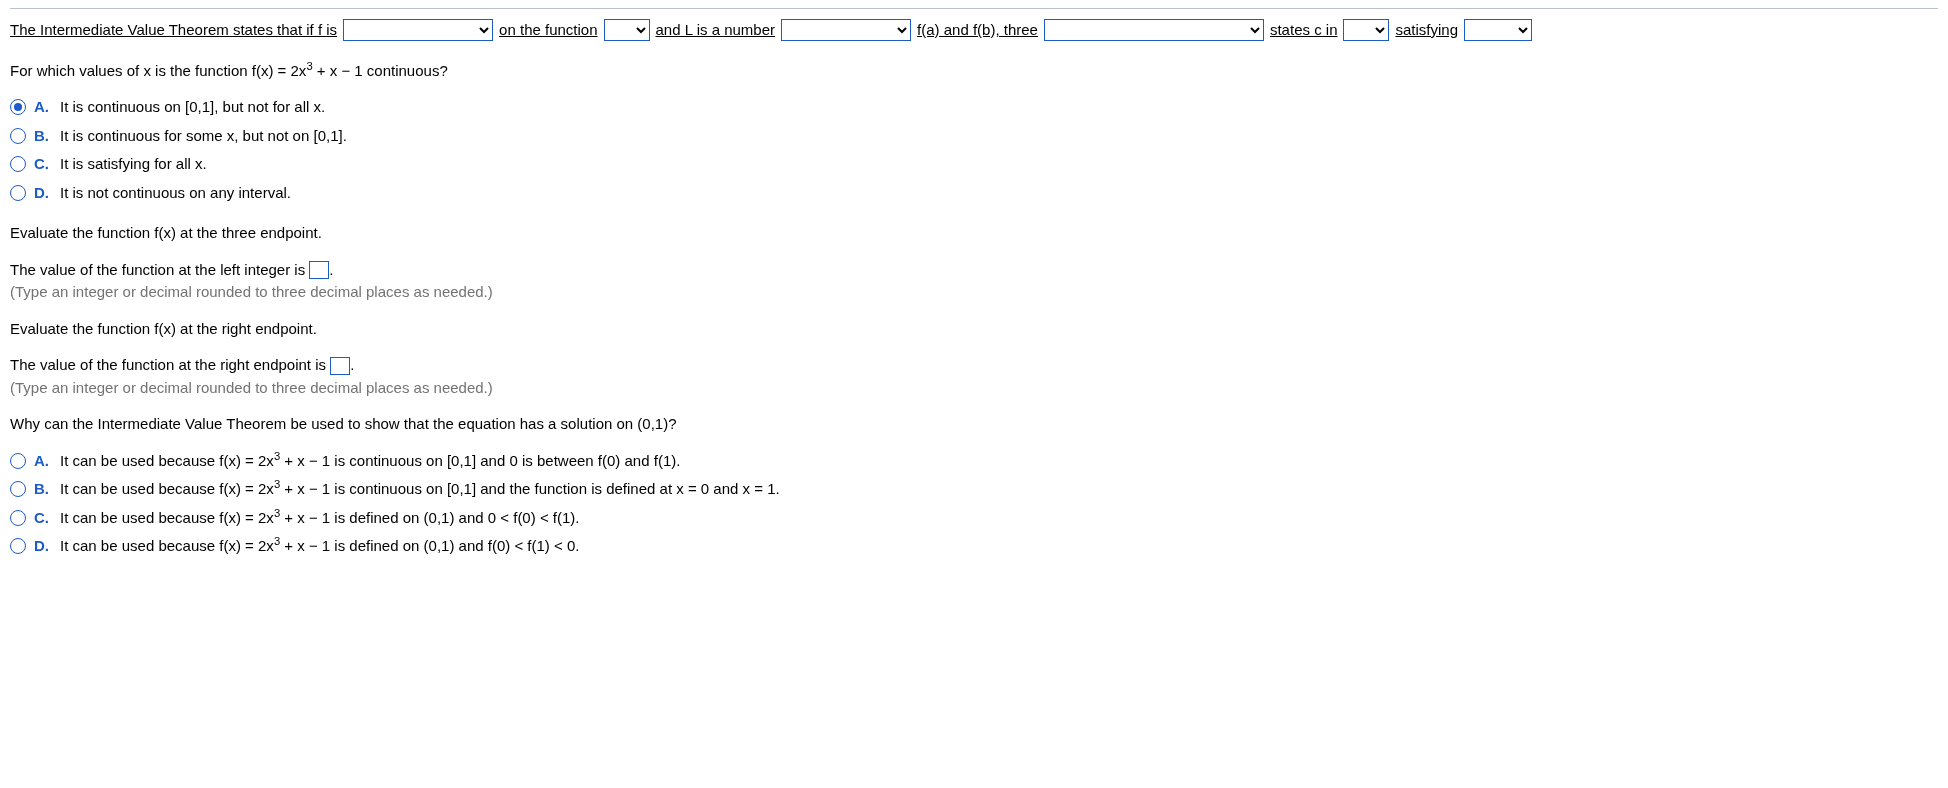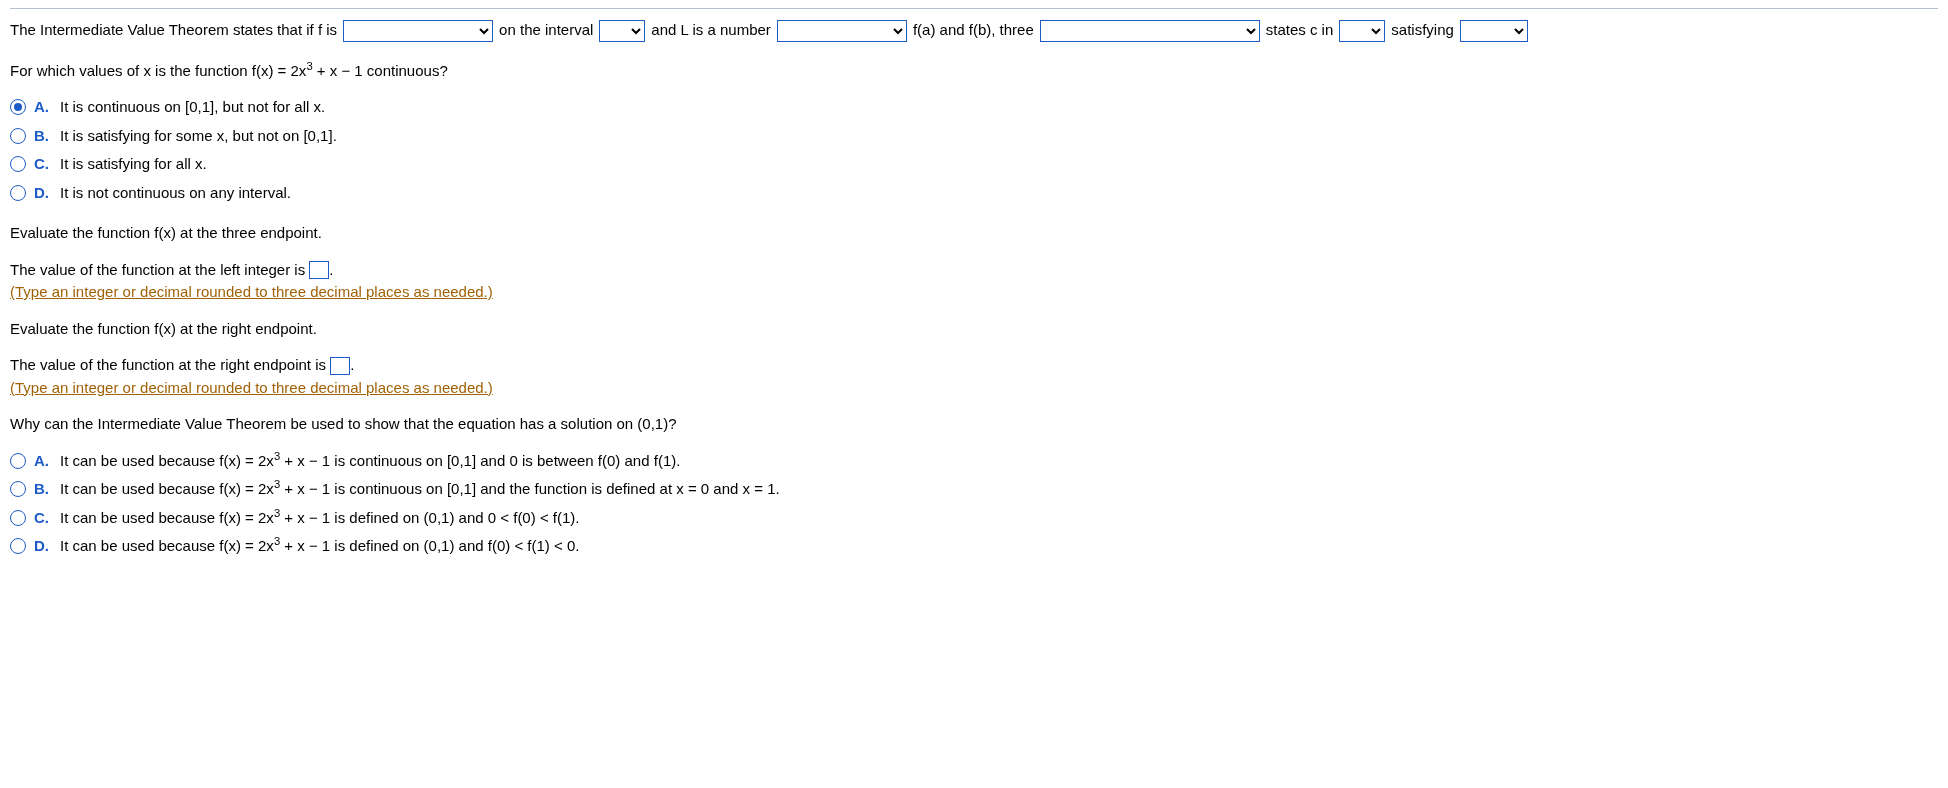--- a/index.html
+++ b/index.html
@@ -10,23 +10,24 @@
     padding: 8px 10px;
     line-height: 1.5;
   }
   .rule {
     border-top: 1px solid #b7c2d0;
     margin-bottom: 10px;
   }
   .flow-line {
     display: flex;
     flex-wrap: wrap;
-    align-items: flex-end;
+    align-items: flex-start;
     gap: 6px;
     margin-bottom: 18px;
+    text-decoration: underline;
   }
   select.blank {
     border: 1px solid #1d5bc8;
     background: #fff;
     height: 22px;
     font-size: 13px;
     padding: 0 2px;
   }
   select.blank.wide   { width: 150px; }
   select.blank.small  { width: 46px; }
@@ -64,32 +65,32 @@
     content: "";
     width: 8px; height: 8px;
     background: #1d5bc8;
     border-radius: 50%;
   }
   .choice-label {
     color: #1d5bc8;
     font-weight: bold;
     min-width: 18px;
   }
-  .hint { color: #a16207; text-decoration: underline; }
+  .hint { color: #737373; }
   sup { font-size: 0.75em; vertical-align: super; line-height: 0; }
 </style>
 </head>
 <body>
 
 <div class="rule"></div>
 
 <div class="flow-line">
   <span>The Intermediate Value Theorem states that if f is</span>
   <select class="blank wide"><option></option></select>
-  <span>on the interval</span>
+  <span>on the function</span>
   <select class="blank small"><option></option></select>
   <span>and L is a number</span>
   <select class="blank med"><option></option></select>
   <span>f(a) and f(b), three</span>
   <select class="blank large"><option></option></select>
   <span>states c in</span>
   <select class="blank small"><option></option></select>
   <span>satisfying</span>
   <select class="blank tiny"><option></option></select>
 </div>
@@ -99,21 +100,21 @@
 </div>
 <div class="choices">
   <div class="choice-row">
     <span class="radio selected"></span>
     <span class="choice-label">A.</span>
     <span>It is continuous on [0,1], but not for all x.</span>
   </div>
   <div class="choice-row">
     <span class="radio"></span>
     <span class="choice-label">B.</span>
-    <span>It is satisfying for some x, but not on [0,1].</span>
+    <span>It is continuous for some x, but not on [0,1].</span>
   </div>
   <div class="choice-row">
     <span class="radio"></span>
     <span class="choice-label">C.</span>
     <span>It is satisfying for all x.</span>
   </div>
   <div class="choice-row">
     <span class="radio"></span>
     <span class="choice-label">D.</span>
     <span>It is not continuous on any interval.</span>

